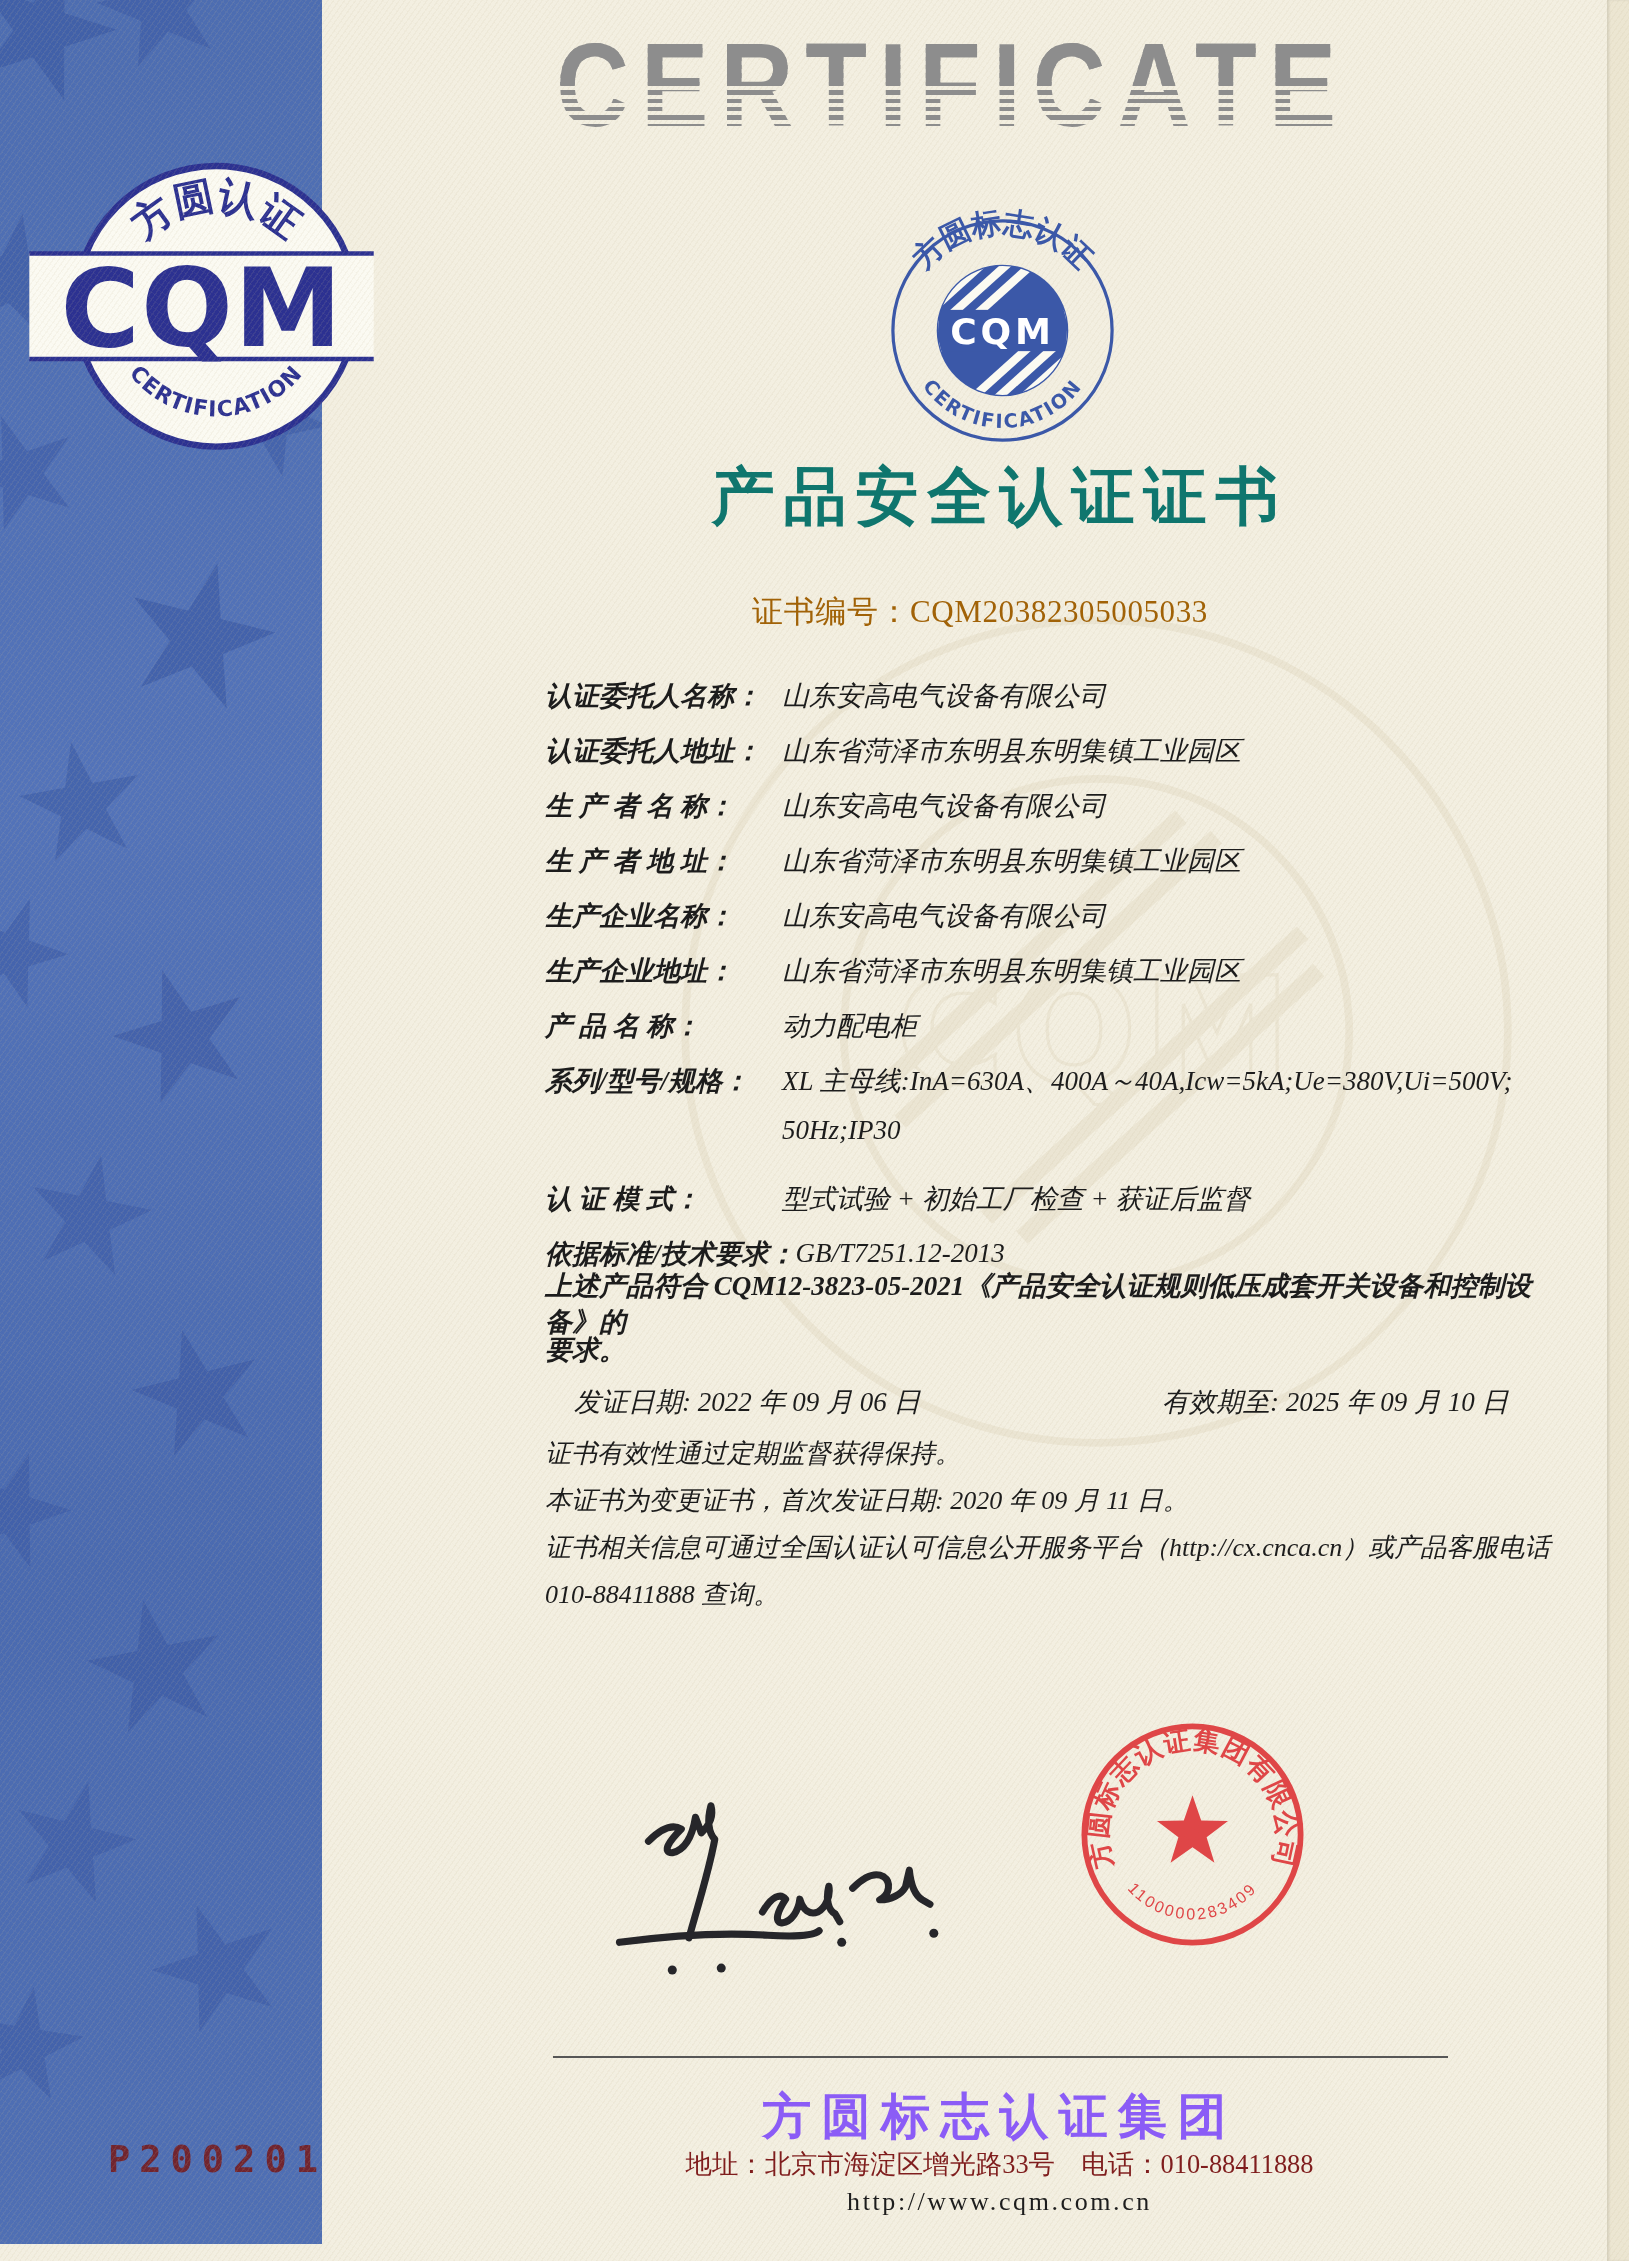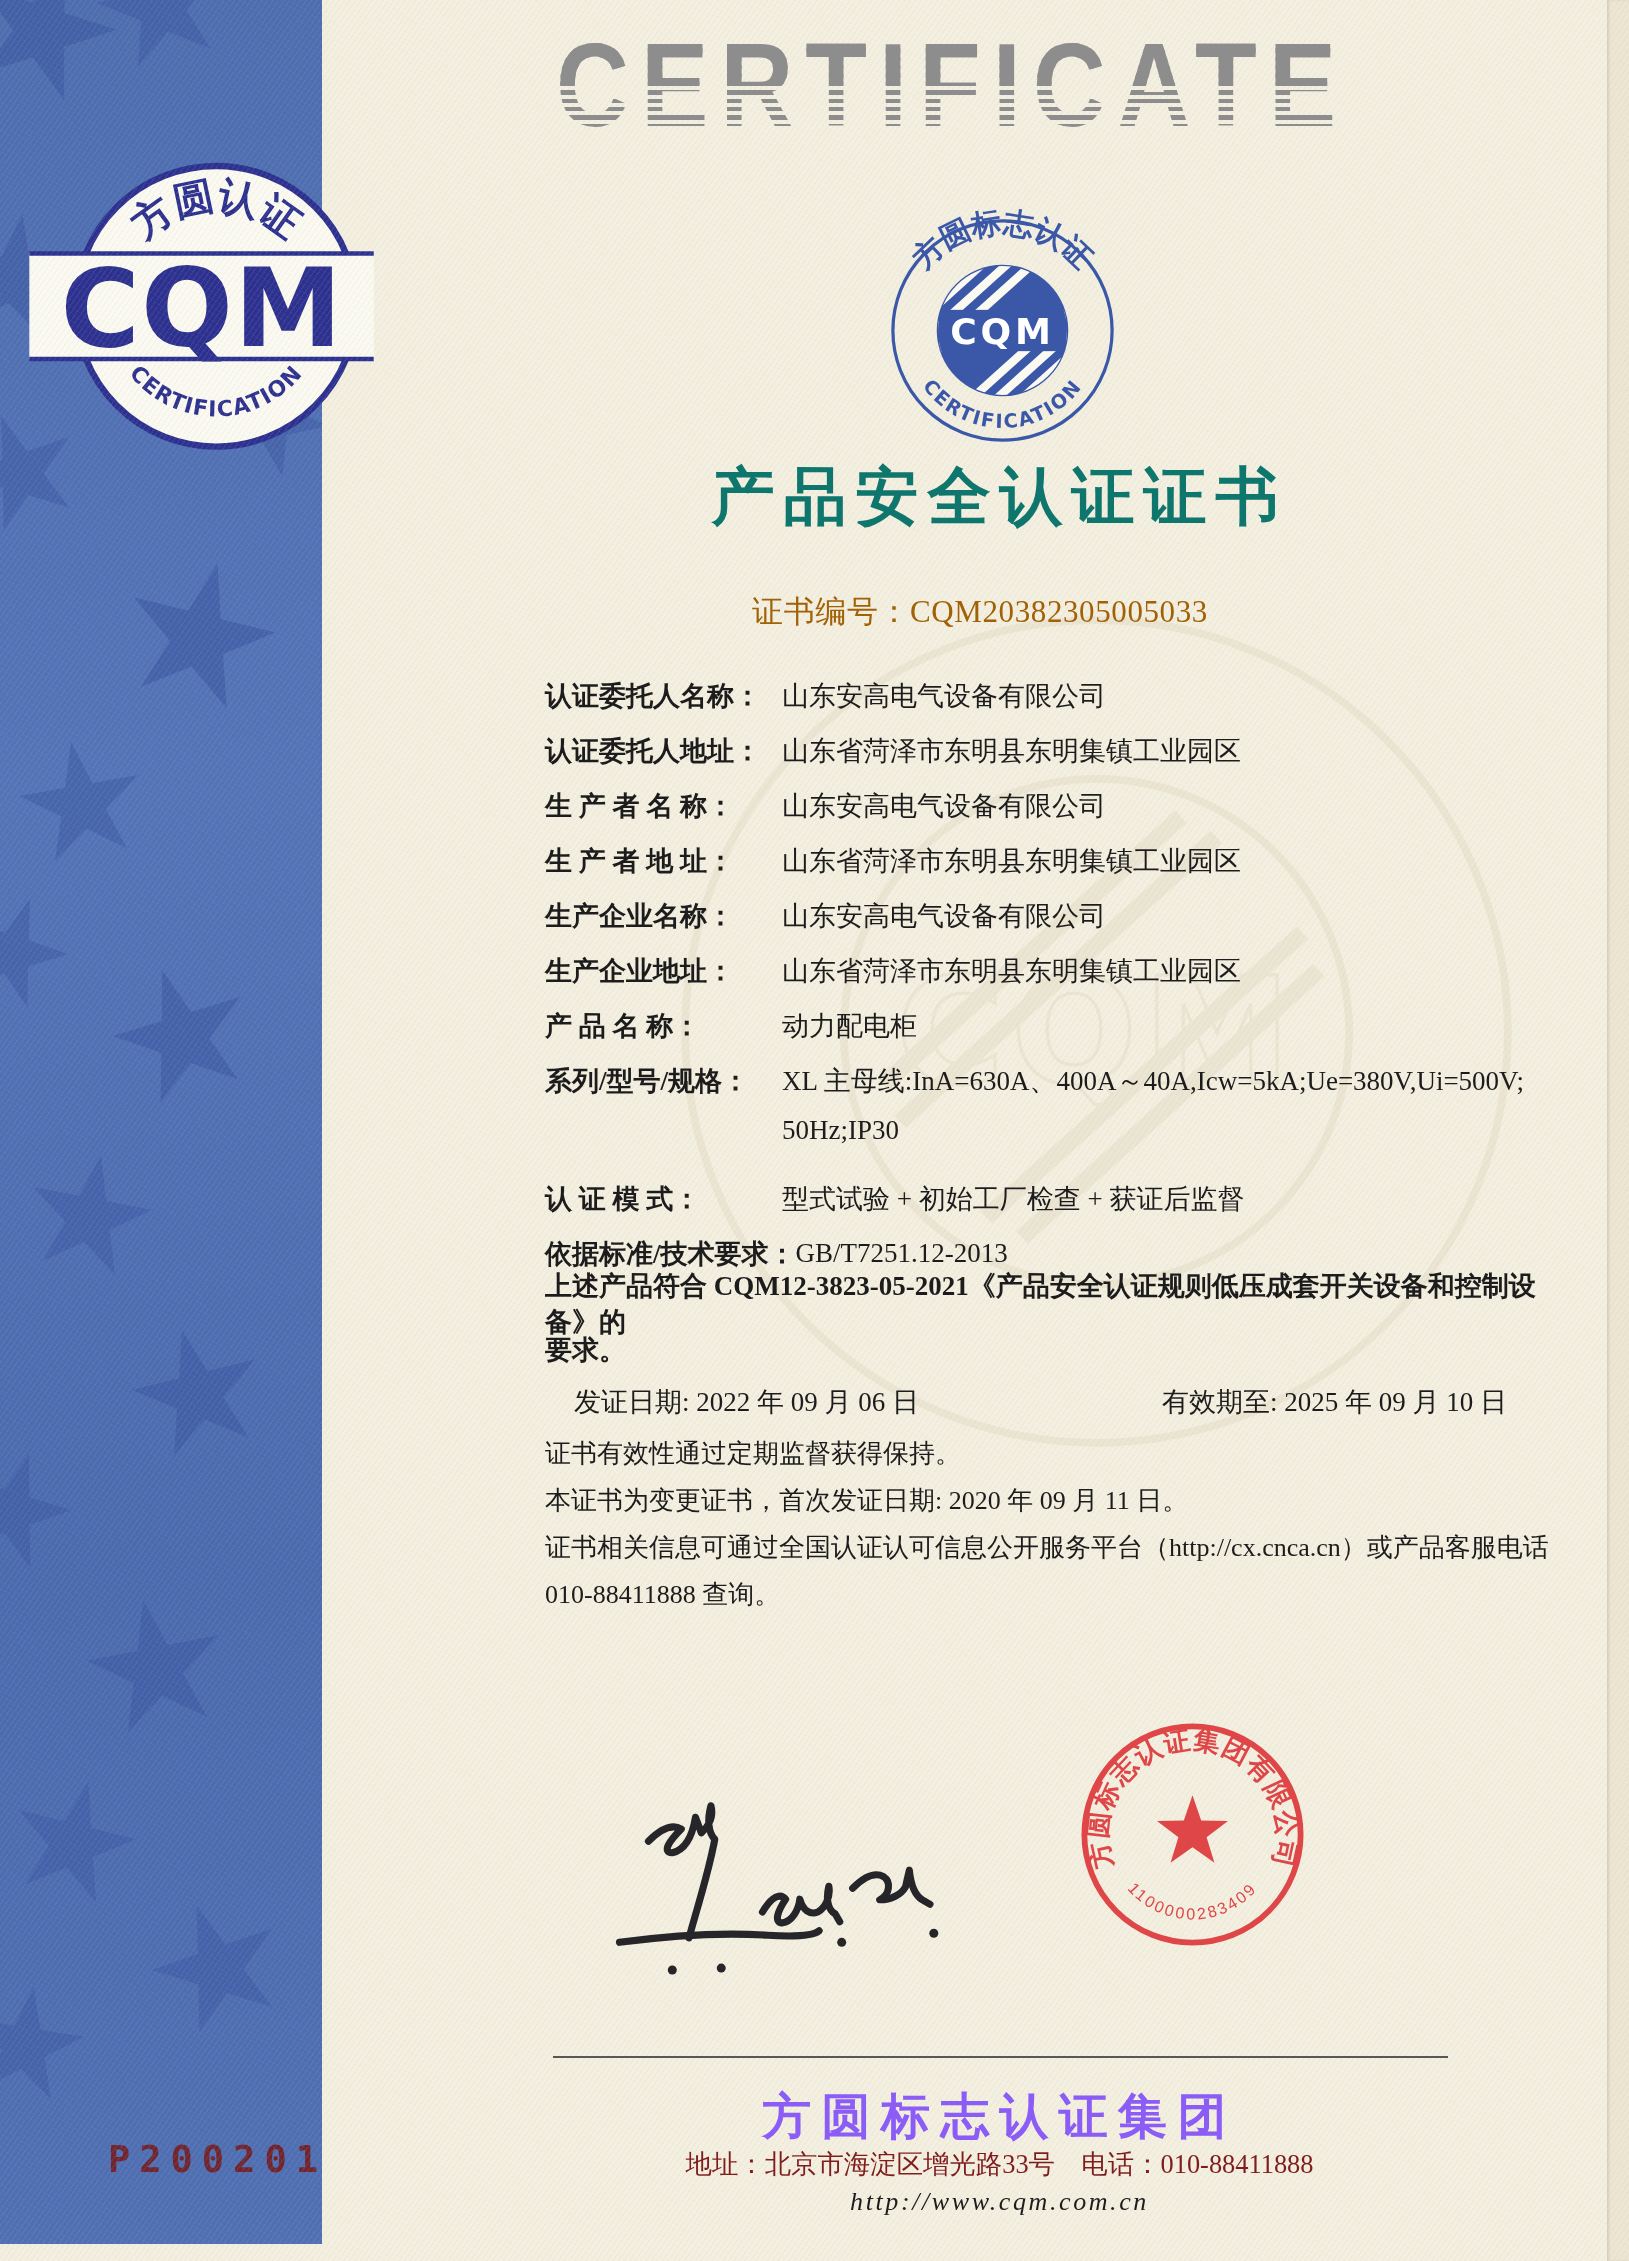--- a/index.html
+++ b/index.html
@@ -59,41 +59,41 @@
   .title-row{
     position:absolute;left:369px;top:454px;width:1261px;z-index:6;
     text-align:center;font-size:63px;font-weight:bold;letter-spacing:9px;color:#0f766e;
   }
   .certno-row{
     position:absolute;left:335px;top:591px;width:1290px;z-index:6;
     text-align:center;font-size:31px;letter-spacing:0.6px;color:#a16207;
   }
 
   
-  .content{position:absolute;left:545px;top:668px;width:1006px;z-index:6;font-size:27px;}
+  .content{position:absolute;left:545px;top:668px;width:1006px;z-index:6;font-size:27px;font-style:italic;}
   .field-row{height:55px;display:flex;align-items:center;}
   .field-label{font-weight:bold;min-width:237px;flex:none;white-space:nowrap;}
   .field-value{white-space:nowrap;}
   .value-line2{height:45px;display:flex;align-items:center;padding-left:237px;}
   .gap28{height:18px;}
   .stmt{height:46px;display:flex;align-items:center;font-weight:bold;}
   .dates-row{height:57px;position:relative;display:flex;align-items:center;margin-left:29px;}
   .valid-until{position:absolute;left:588px;}
   .note-row{height:47px;display:flex;align-items:center;font-size:26px;}
 
   
   .signature{position:absolute;left:574px;top:1780px;z-index:7;}
   .stamp{position:absolute;left:1067px;top:1709px;z-index:8;opacity:.93;}
   .divider{position:absolute;left:553px;top:2056px;width:895px;height:1.9px;background:#575757;z-index:6;}
   .footer-company{
     position:absolute;left:369px;top:2084px;width:1261px;z-index:6;text-align:center;
     font-size:49px;font-weight:bold;letter-spacing:10.3px;color:#8b5cf6;
   }
   .footer-address{position:absolute;left:369px;top:2147px;width:1261px;z-index:6;text-align:center;font-size:26.4px;color:#7f1d1d;}
-  .footer-url{position:absolute;left:369px;top:2187px;width:1261px;z-index:6;text-align:center;font-size:26px;letter-spacing:2.6px;color:#1d1d1d;font-style:italic;}
+  .footer-url{position:absolute;left:369px;top:2187px;width:1261px;z-index:6;text-align:center;font-size:26px;letter-spacing:2.6px;color:#1d1d1d;}
 
   .watermark{position:absolute;left:671px;top:606px;z-index:0;opacity:.13;}
 </style>
 </head>
 <body>
 
 <div class="page">
 
   <svg class="watermark" width="851" height="851" viewBox="0 0 1320 1320">
     <g stroke="#b9a678" fill="none">

